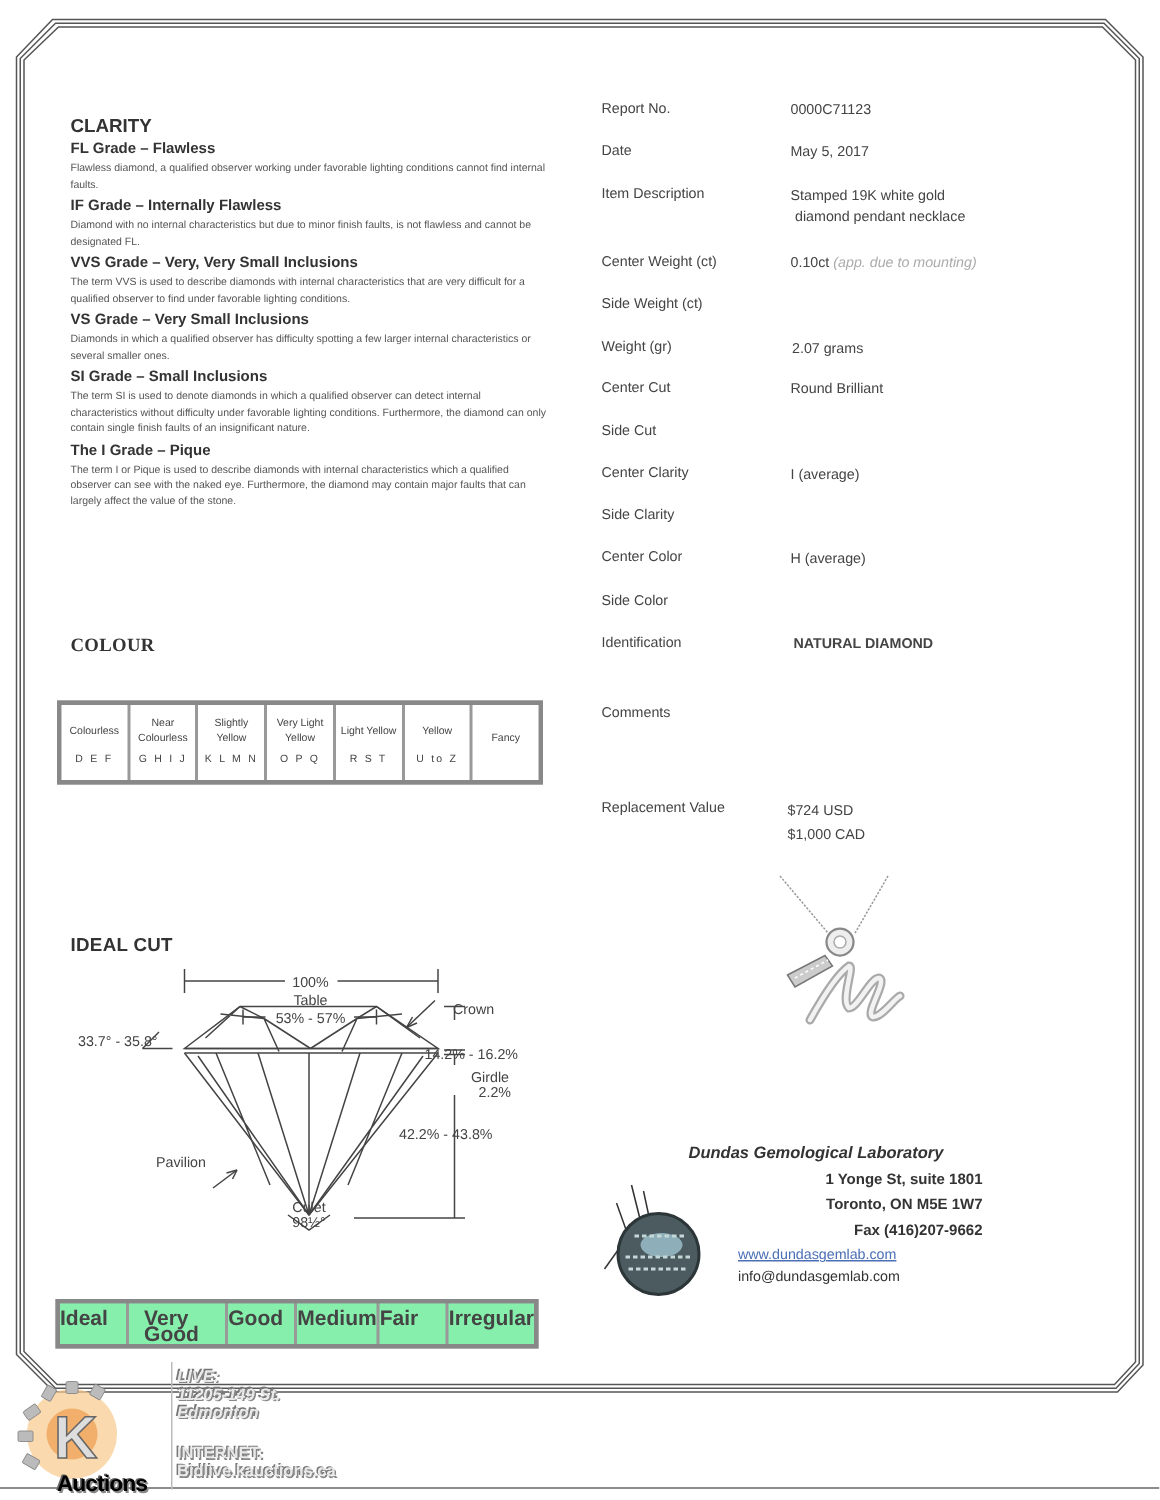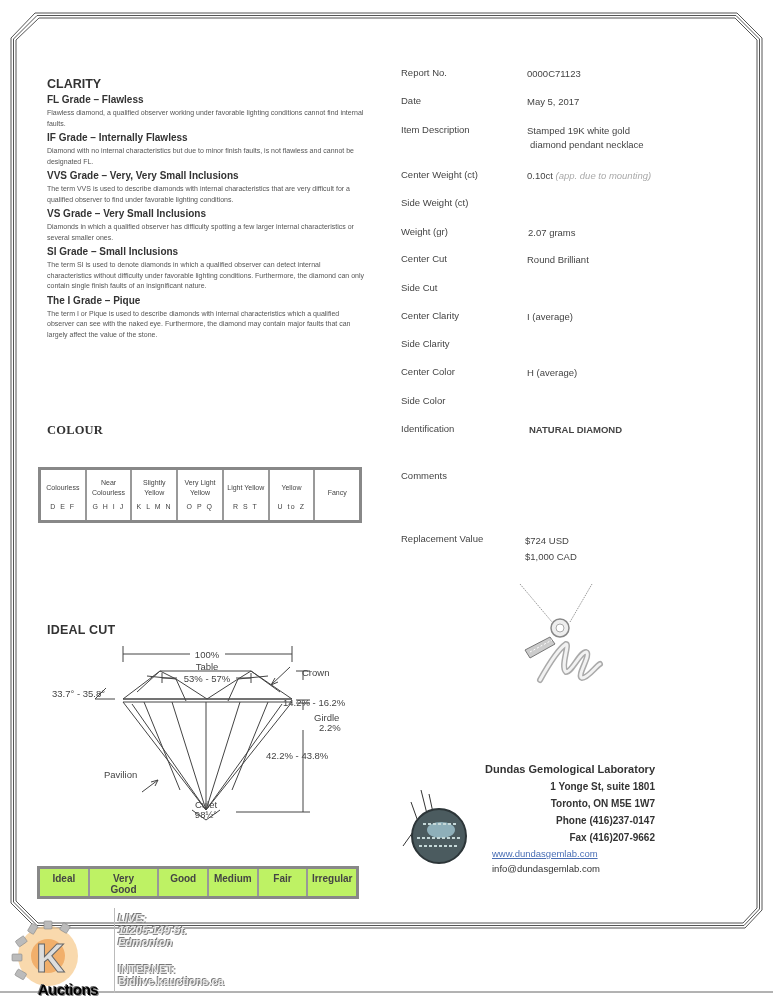--- a/index.html
+++ b/index.html
@@ -20,34 +20,34 @@
     border: 3px solid #888; background: #999; display: flex; gap: 2px; padding: 0; }
   .colour-cell { background: #fff; flex: 1; display: flex; flex-direction: column; align-items: center;
     justify-content: space-between; padding: 3px 1px 8px; font-size: 7px; color: #444; text-align: center; line-height: 10px; }
   .colour-cell .grades { letter-spacing: 1.5px; }
   .colour-cell.fancy { justify-content: center; }
   .colour-cell .cname { flex: 1; display: flex; align-items: center; }
 
   
   .cut-table { position: absolute; left: 37px; top: 866px; width: 322px; height: 33px;
     border: 3px solid #888; background: #999; display: flex; gap: 2px; }
-  .cut-cell { background: #bef264; flex: 1; font-size: 10px; font-weight: bold; color: #444;
-    text-align: center; padding-top: 4px; line-height: 11px; }
+  .cut-cell { background: #86efac; flex: 1; font-size: 14px; font-weight: bold; color: #444;
+    padding-top: 4px; line-height: 11px; }
 
   
   .report { position: absolute; left: 401px; top: 0; width: 330px; }
   .row { position: absolute; left: 0; width: 330px; font-size: 9.5px; color: #444; }
   .row .lbl { position: absolute; left: 0; }
   .row .val { position: absolute; left: 126px; line-height: 14px; }
   .row .val .note { color: #aaa; font-style: italic; }
   .row .val.bold { font-weight: bold; left: 128px; }
 
   
   .lab { position: absolute; left: 455px; top: 763px; width: 200px; text-align: right; font-size: 10px; }
-  .lab .name { font-weight: bold; font-size: 11px; color: #333; text-align: right; margin-left: 4px; }
+  .lab .name { font-weight: bold; font-size: 11px; color: #333; text-align: left; margin-left: 4px; font-style: italic; }
   .lab .line { font-weight: bold; color: #333; line-height: 17px; }
   .lab .web { color: #4a6fb5; text-decoration: underline; font-size: 9.5px; line-height: 15px; text-align: left; margin-left: 37px; }
   .lab .mail { color: #333; font-size: 9.5px; line-height: 15px; text-align: left; margin-left: 37px; }
 
   
   .kastner { position: absolute; left: 6px; top: 908px; width: 240px; height: 85px; }
   .kastner .live { position: absolute; left: 112px; top: 4px; font-size: 11px; font-weight: bold; font-style: italic;
     color: #e9e9e9; text-shadow: 1px 1px 0 #888, -1px -1px 0 #777; line-height: 12px; }
   .kastner .inet { position: absolute; left: 112px; top: 55px; font-size: 11px; font-weight: bold; 
     color: #e9e9e9; text-shadow: 1px 1px 0 #888, -1px -1px 0 #777; line-height: 12px; }
@@ -258,21 +258,20 @@
   <circle cx="40" cy="48" r="27" fill="#4b5b5f"></circle>
   <circle cx="40" cy="48" r="27" fill="none" stroke="#2c3538" stroke-width="2"></circle>
   <ellipse cx="42" cy="42" rx="14" ry="8" fill="#9fc4cf" opacity="0.8"></ellipse>
   <path d="M18,50 L62,50 M20,58 L60,58 M24,36 L58,36" stroke="#c5d8d8" stroke-width="2" stroke-dasharray="3,2"></path>
 </svg>
 
 <div class="lab">
   <div class="name">Dundas Gemological Laboratory</div>
   <div class="line" style="margin-top:3px;">1 Yonge St, suite 1801</div>
   <div class="line">Toronto, ON M5E 1W7</div>
-  <div class="line">Phone (416)237-0147</div>
   <div class="line">Fax (416)207-9662</div>
   <div class="web">www.dundasgemlab.com</div>
   <div class="mail">info@dundasgemlab.com</div>
 </div>
 
 <div class="kastner">
   <svg style="position:absolute;left:0;top:8px;" width="100" height="80" viewBox="0 0 100 80">
     <circle cx="42" cy="40" r="30" fill="#f6c98a" opacity="0.7"></circle>
     <circle cx="42" cy="40" r="17" fill="#ee9d4f" opacity="0.7"></circle>
     <g fill="#bbb" stroke="#888" stroke-width="0.6">

